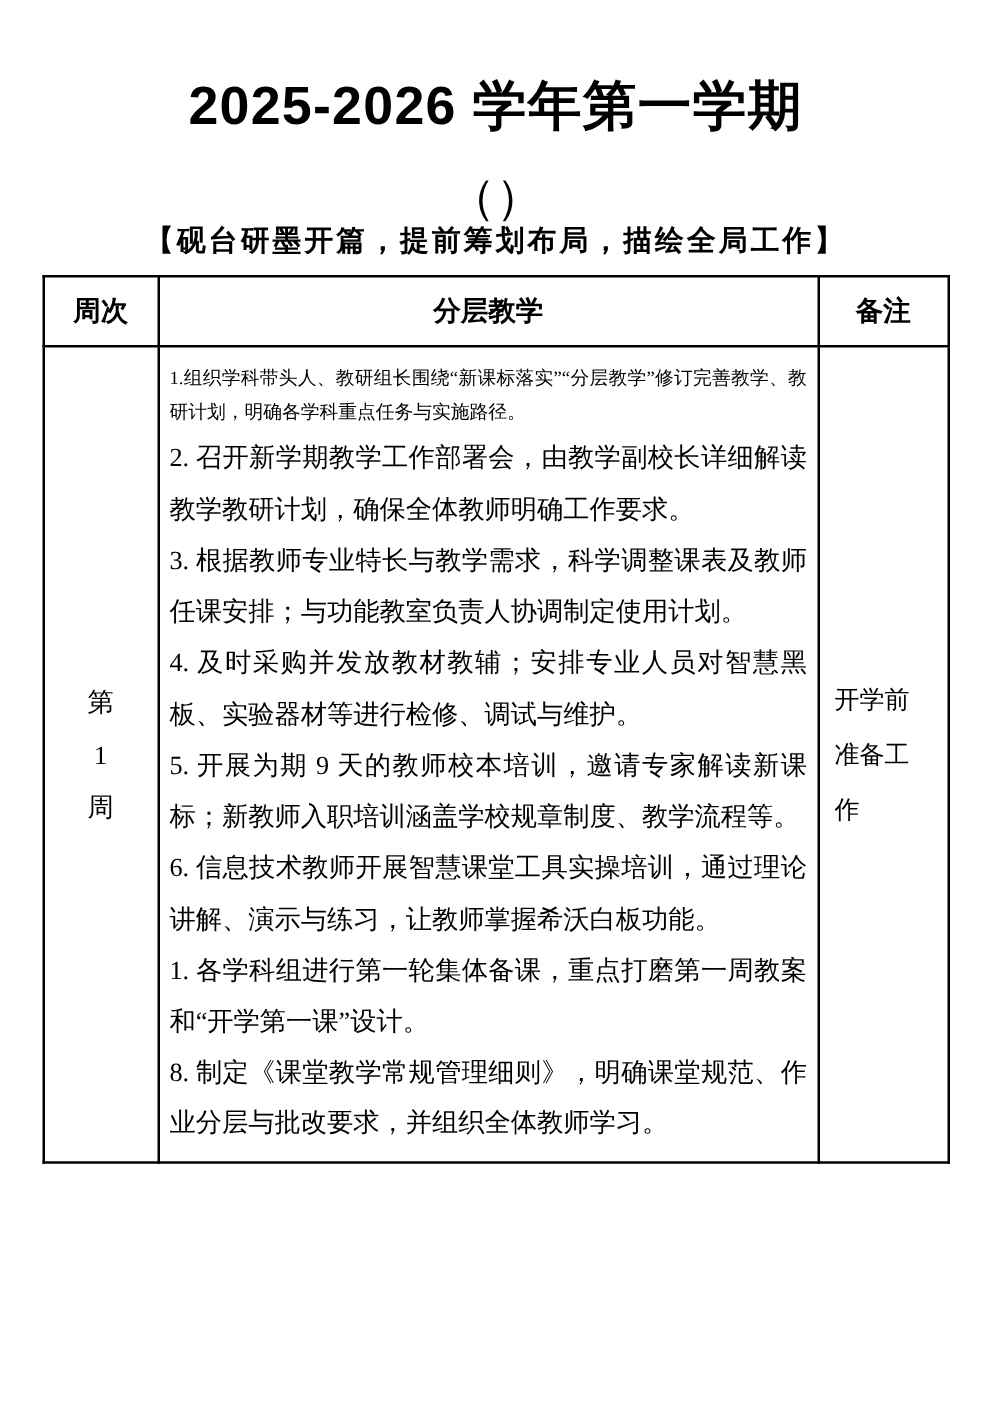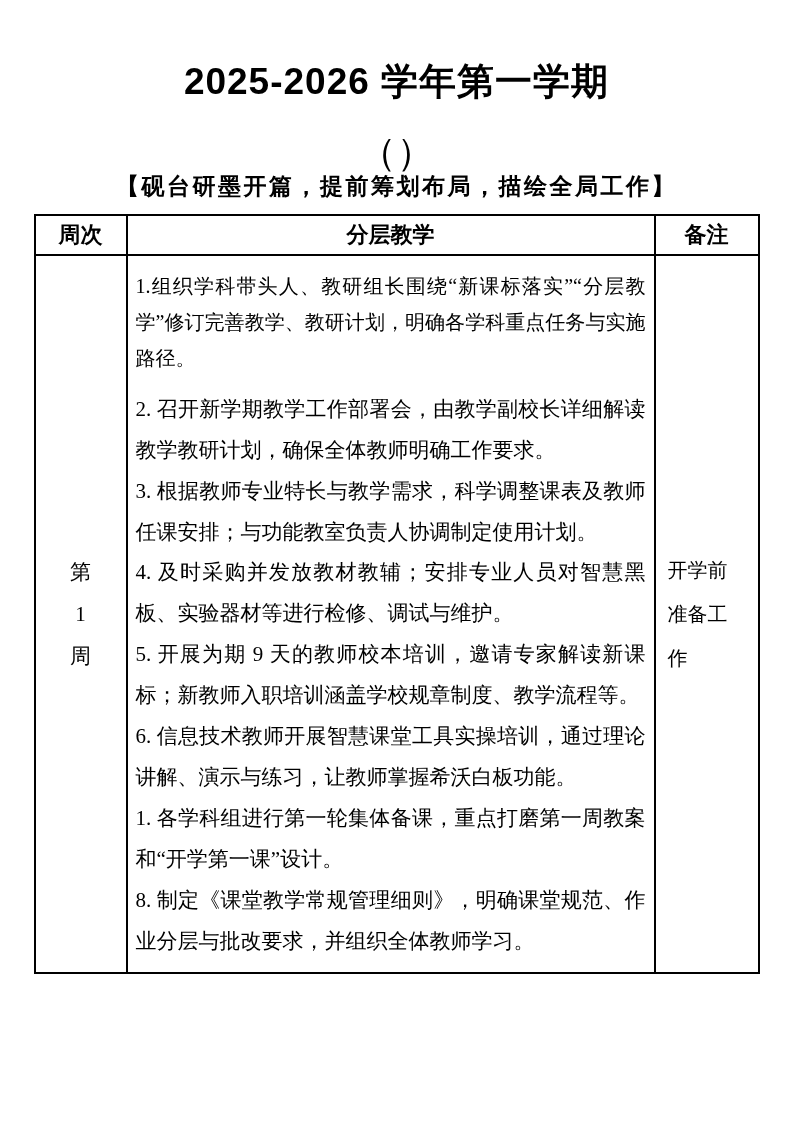--- a/index.html
+++ b/index.html
@@ -12,21 +12,21 @@
   }
   .page {
     width: 793px; height: 1122px;
     background: #fff;
     padding-top: 62px;
   }
   .term-title {
     text-align: center;
     font-family: "Liberation Sans", sans-serif;
     font-weight: bold;
-    font-size: 37px;
+    font-size: 43px;
     letter-spacing: 1px;
     line-height: 1.1;
   }
   .main-title {
     text-align: center;
     font-family: "Liberation Sans", sans-serif;
     font-weight: bold;
     font-size: 48px;
     letter-spacing: 1px;
     margin-top: 26px;
@@ -75,21 +75,21 @@
     width: 724px;
   }
   .work-table th, .work-table td {
     border: 2px solid #000;
     vertical-align: middle;
   }
   .work-table th {
     font-family: "Liberation Sans", sans-serif;
     font-weight: bold;
     font-size: 22px;
-    height: 40px;
+    height: 56px;
     text-align: center;
     padding: 2px 0;
   }
   .col-week   { width: 92px; }
   .col-content{ width: 528px; }
   .col-remark { width: 104px; }
   td.week-cell {
     text-align: center;
     font-size: 21px;
     font-family: "Liberation Serif", serif;
@@ -103,23 +103,23 @@
     vertical-align: top;
   }
   .work-item {
     font-size: 21px;
     line-height: 1.95;
     text-align: justify;
     text-justify: inter-character;
     font-family: "Liberation Serif", serif;
   }
   .work-item.small {
-    font-size: 20px;
+    font-size: 15px;
     line-height: 1.8;
-    margin-bottom: 13px;
+    margin-bottom: 2px;
   }
   td.remark-cell {
     text-align: left;
     font-size: 20px;
     line-height: 2.2;
     padding: 4px 12px;
     font-family: "Liberation Serif", serif;
   }
 </style>
 </head>

